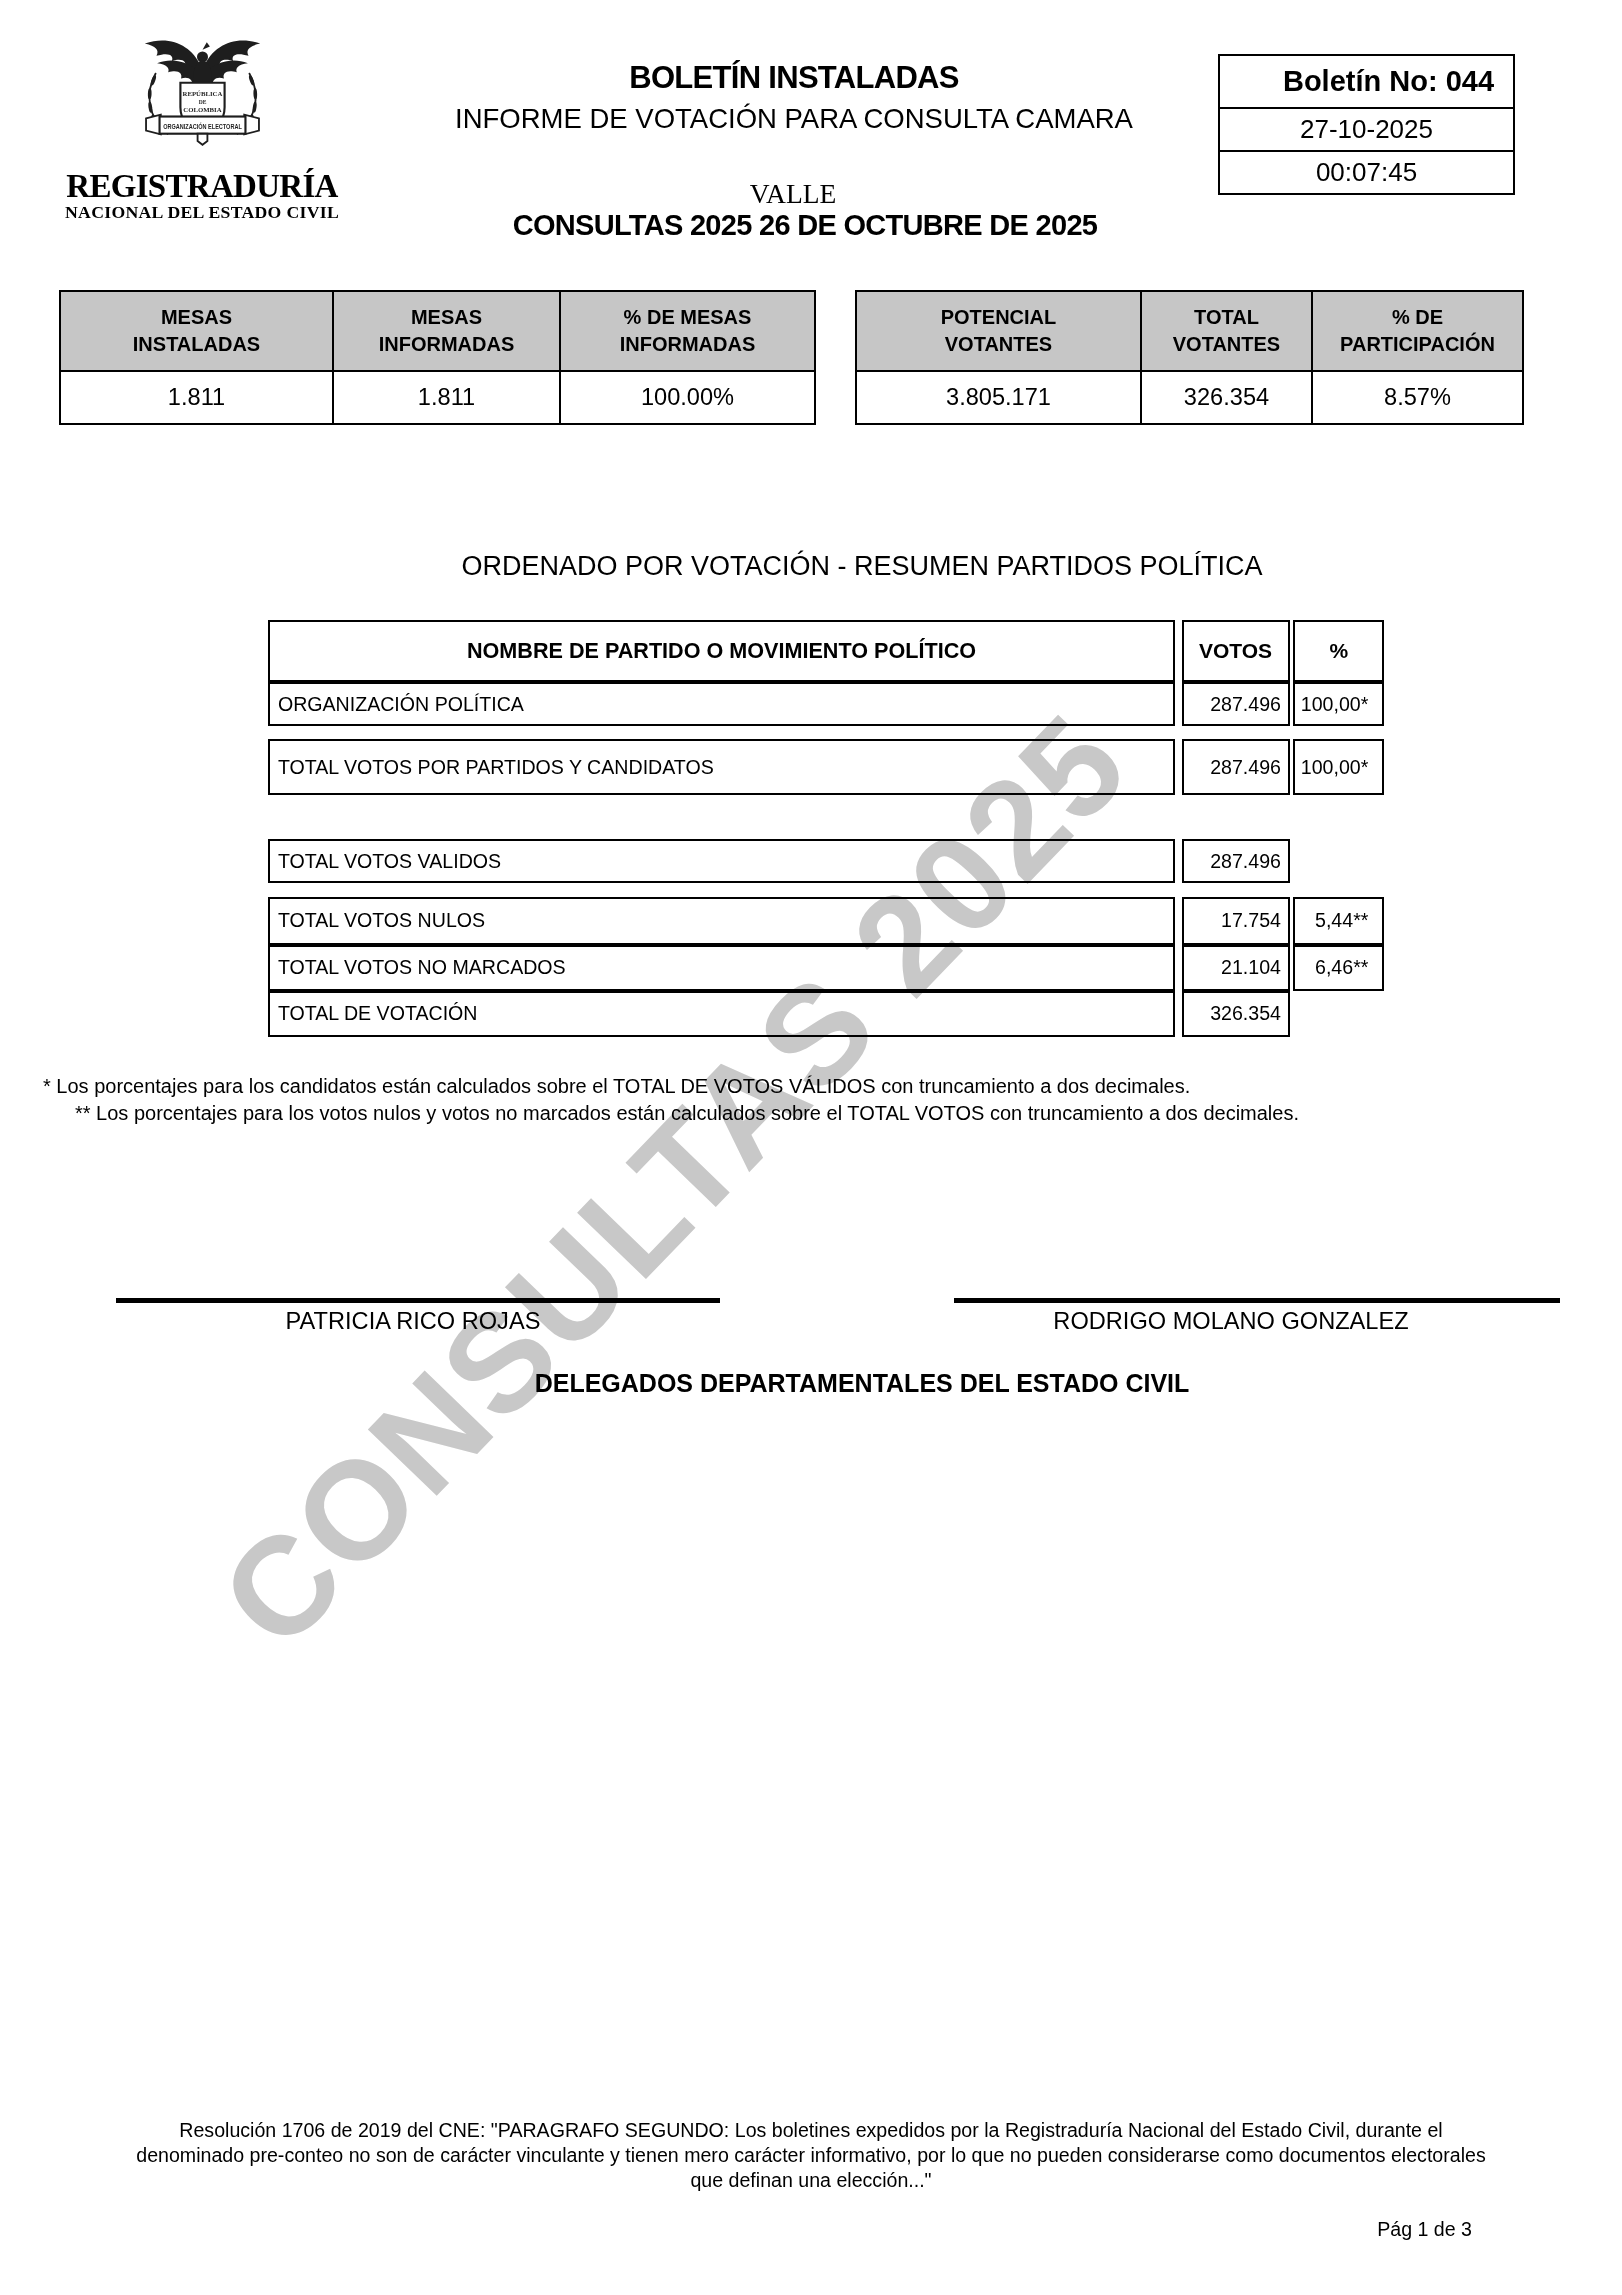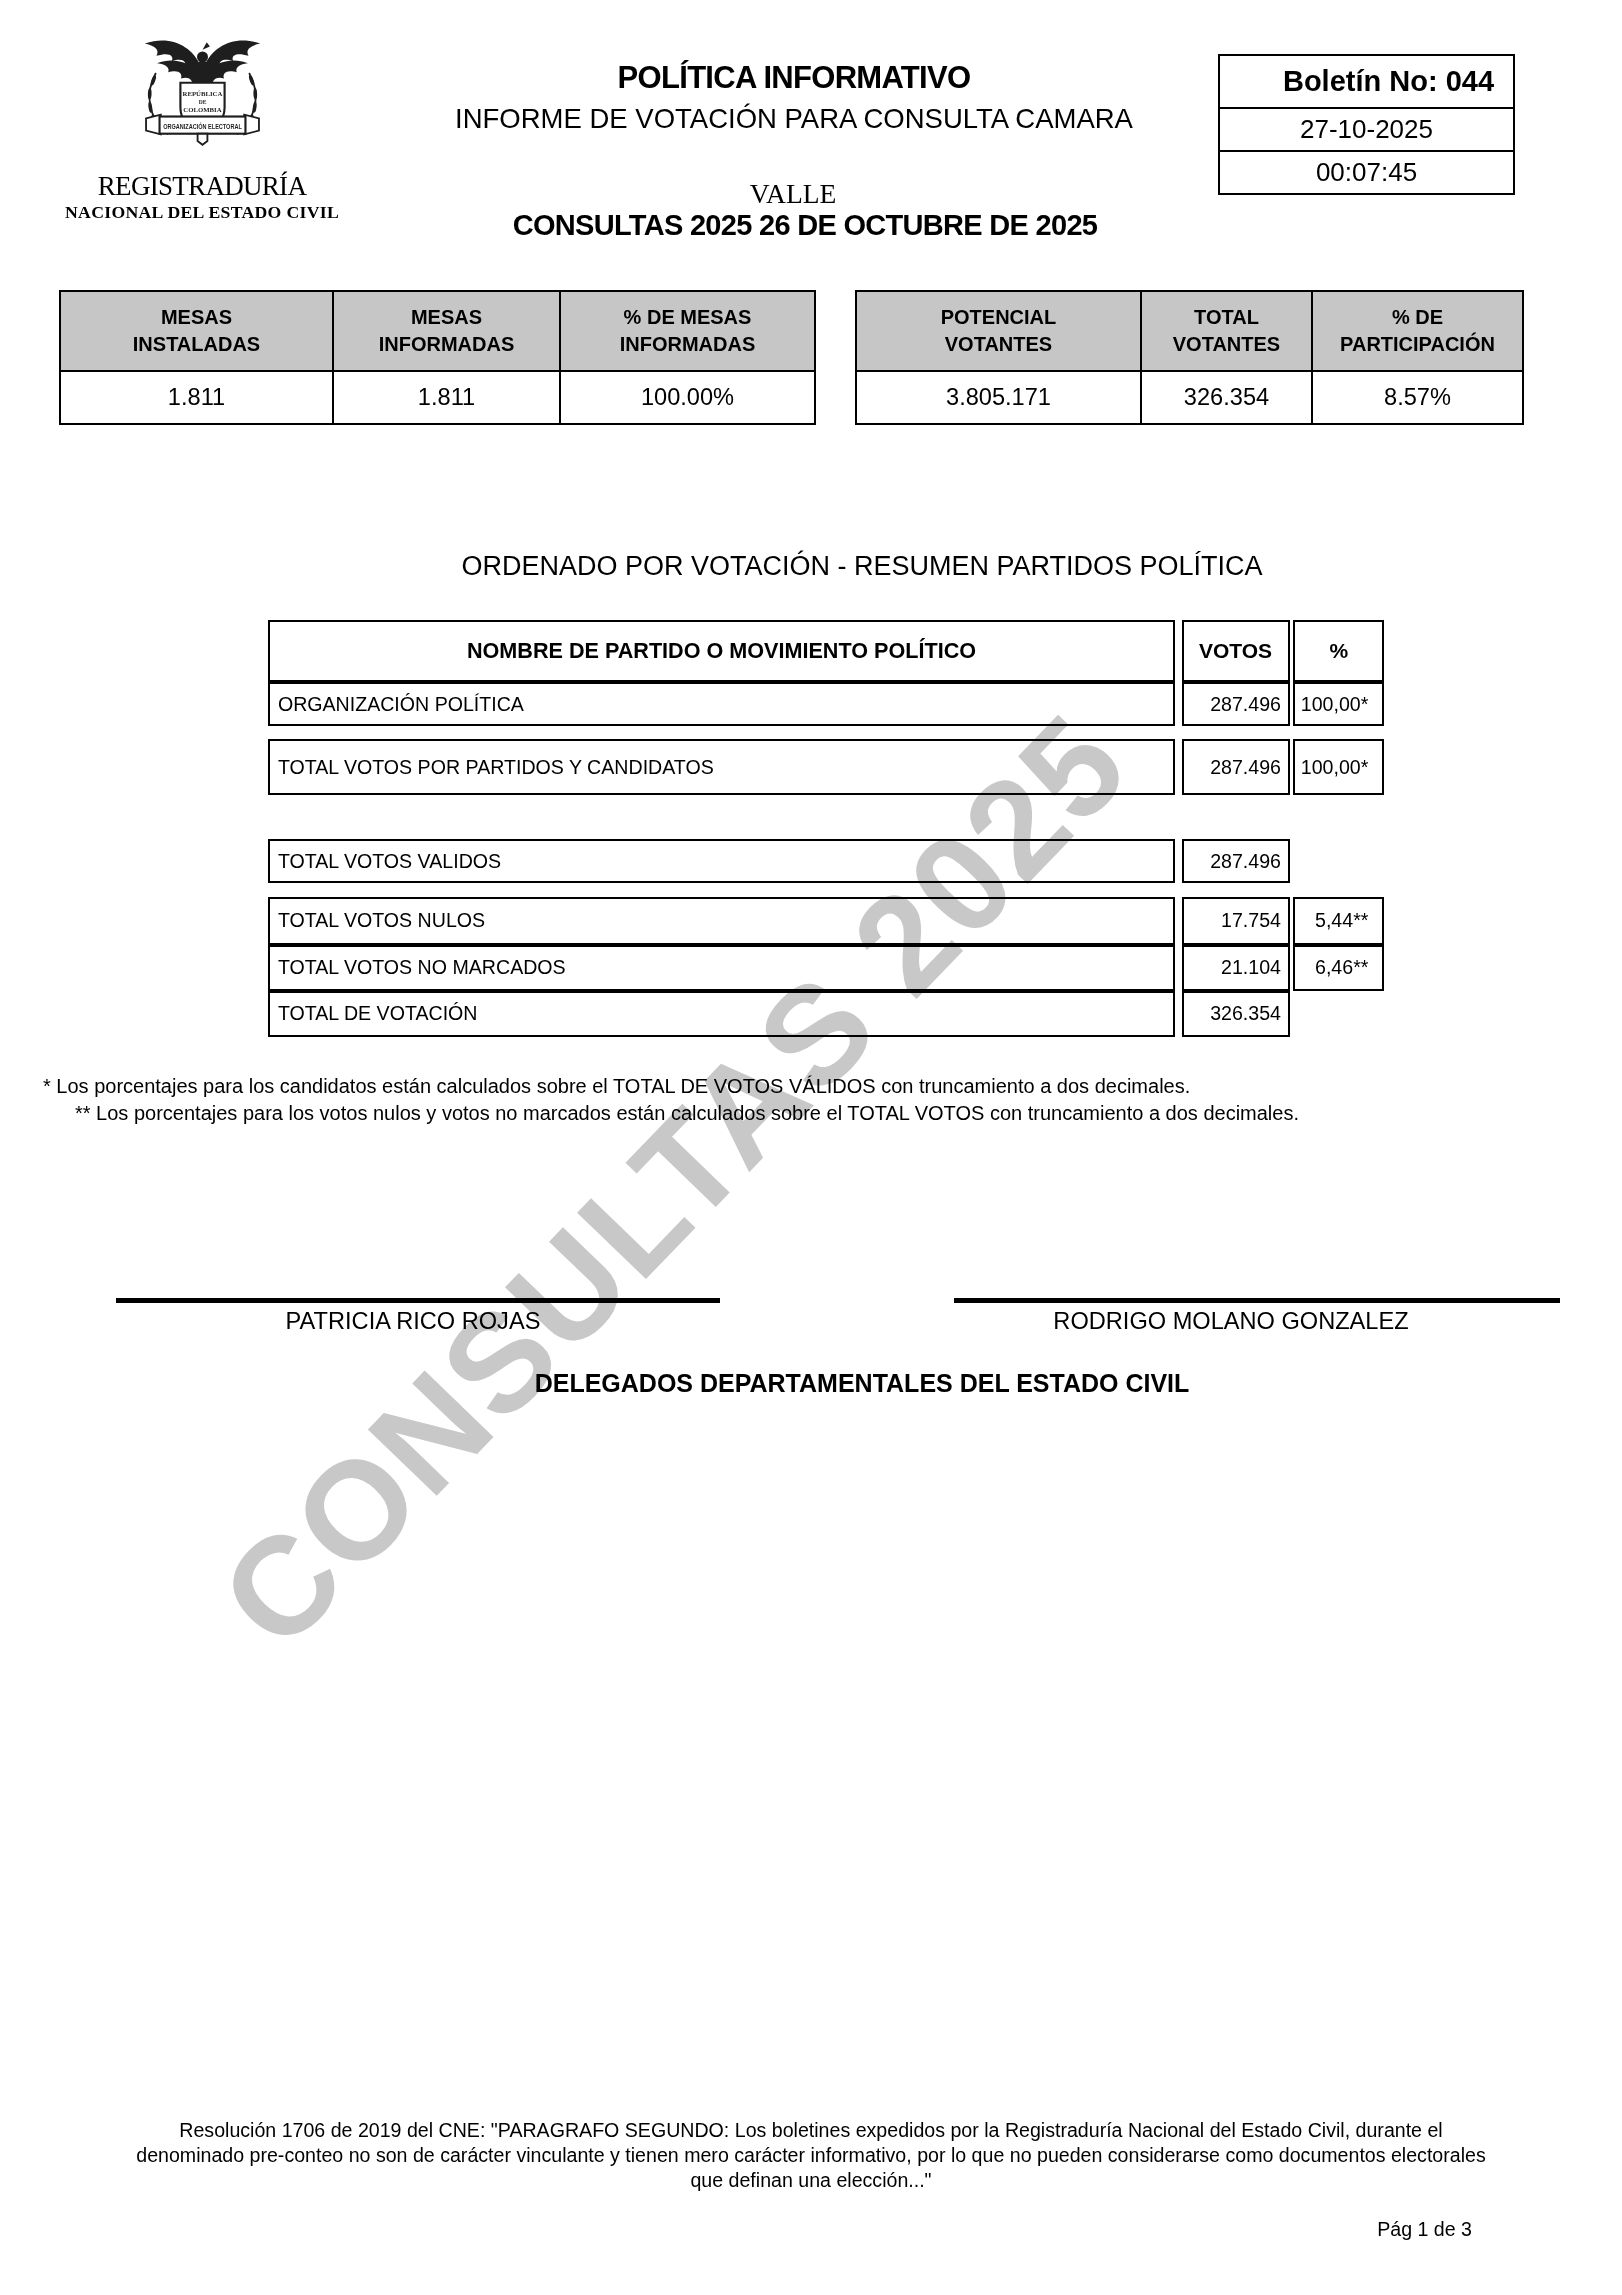--- a/index.html
+++ b/index.html
@@ -23,21 +23,21 @@
     transform:translate(-50%,-50%) rotate(-46deg);
     font-size:139px;font-weight:bold;
     color:var(--watermark,#c8c8c8);
     white-space:nowrap;
     letter-spacing:2.6px;
   }
 
   
   #logo-block{left:51px;top:26px;width:302px;text-align:center;}
   #logo-block svg{display:block;margin:0 auto;}
-  .org-name1{font-family:"Liberation Serif",serif;font-weight:normal;font-size:27px;line-height:34px;letter-spacing:-0.7px;}
+  .org-name1{font-family:"Liberation Serif",serif;font-weight:bold;font-size:33px;line-height:34px;letter-spacing:-0.7px;}
   .org-name2{font-family:"Liberation Serif",serif;font-weight:bold;font-size:17.7px;line-height:19.6px;letter-spacing:0.3px;}
 
   
   .doc-title{font-size:31px;letter-spacing:-0.7px;}
   .doc-subtitle{font-size:27.5px;}
   .doc-region{font-size:27.5px;font-family:Liberation Serif, serif;}
   .doc-event{font-size:29px;letter-spacing:-0.7px;}
 
   
   #bulletin-box{
@@ -137,21 +137,21 @@
         <path d="M202,150 l-24,-6 v32 l24,-6 z" fill="#ffffff" stroke="#1e1e1e" stroke-width="3"></path>
         <rect x="40" y="147" width="140" height="28" fill="#ffffff" stroke="#1e1e1e" stroke-width="3.5"></rect>
         <text class="bannertxt" x="110" y="167" font-size="12" text-anchor="middle" textLength="128" lengthAdjust="spacingAndGlyphs">ORGANIZACIÓN ELECTORAL</text>
       </g>
       <path d="M102,175 h16 v12 l-8,6 -8,-6 z" fill="#ffffff" stroke="#1e1e1e" stroke-width="3"></path>
     </svg>
     <div class="org-name1">REGISTRADURÍA</div>
     <div class="org-name2">NACIONAL DEL ESTADO CIVIL</div>
   </div>
 
-  <div class="abs cx nw b doc-title" style="left:794px;top:60px;">POLÍTICA INFORMATIVO</div>
+  <div class="abs cx nw b doc-title" style="left:794px;top:60px;">BOLETÍN INSTALADAS</div>
   <div class="abs cx nw doc-subtitle" style="left:794px;top:103px;">INFORME DE VOTACIÓN PARA CONSULTA CAMARA</div>
   <div class="abs cx nw doc-region" style="left:793px;top:178px;">VALLE</div>
   <div class="abs cx nw b doc-event" style="left:805px;top:209px;">CONSULTAS 2025 26 DE OCTUBRE DE 2025</div>
 
   <div class="abs" id="bulletin-box">
     <div class="bb-row bb-no">Boletín No: 044</div>
     <div class="bb-row bb-date">27-10-2025</div>
     <div class="bb-row bb-time">00:07:45</div>
   </div>
 

